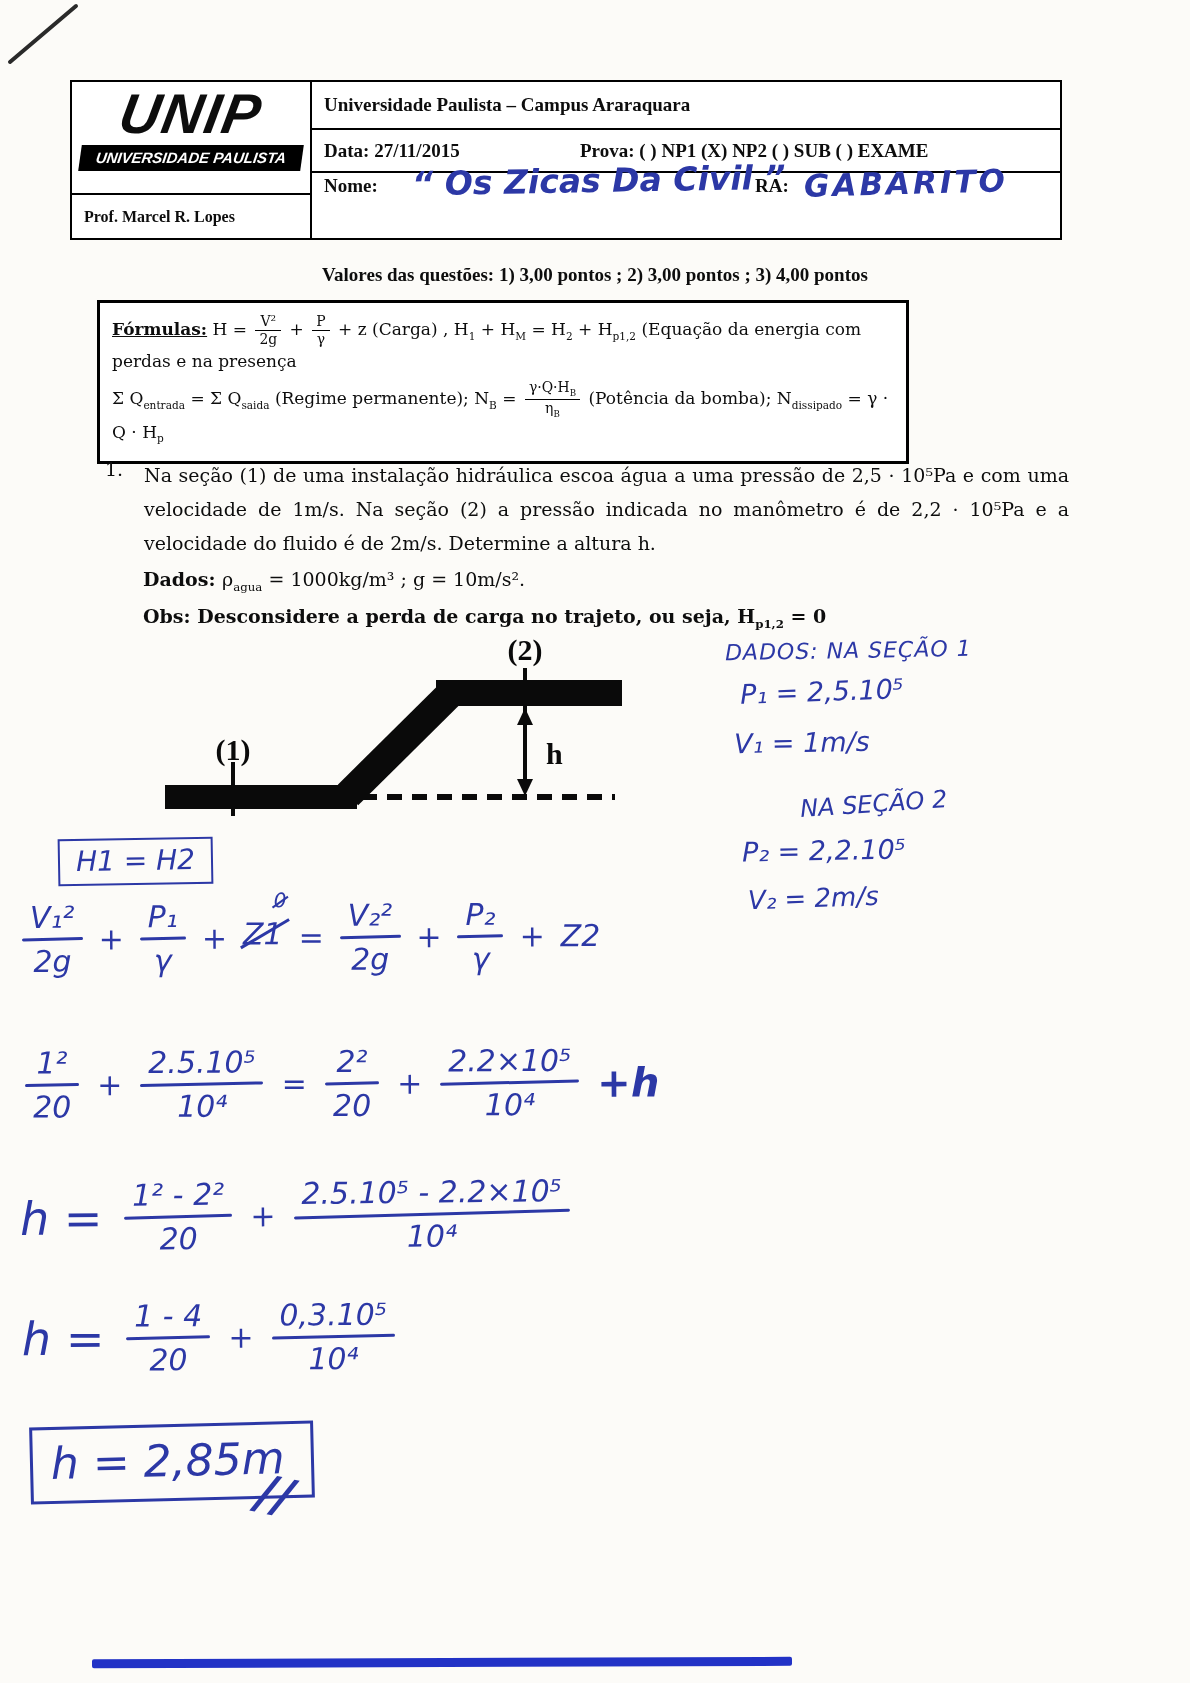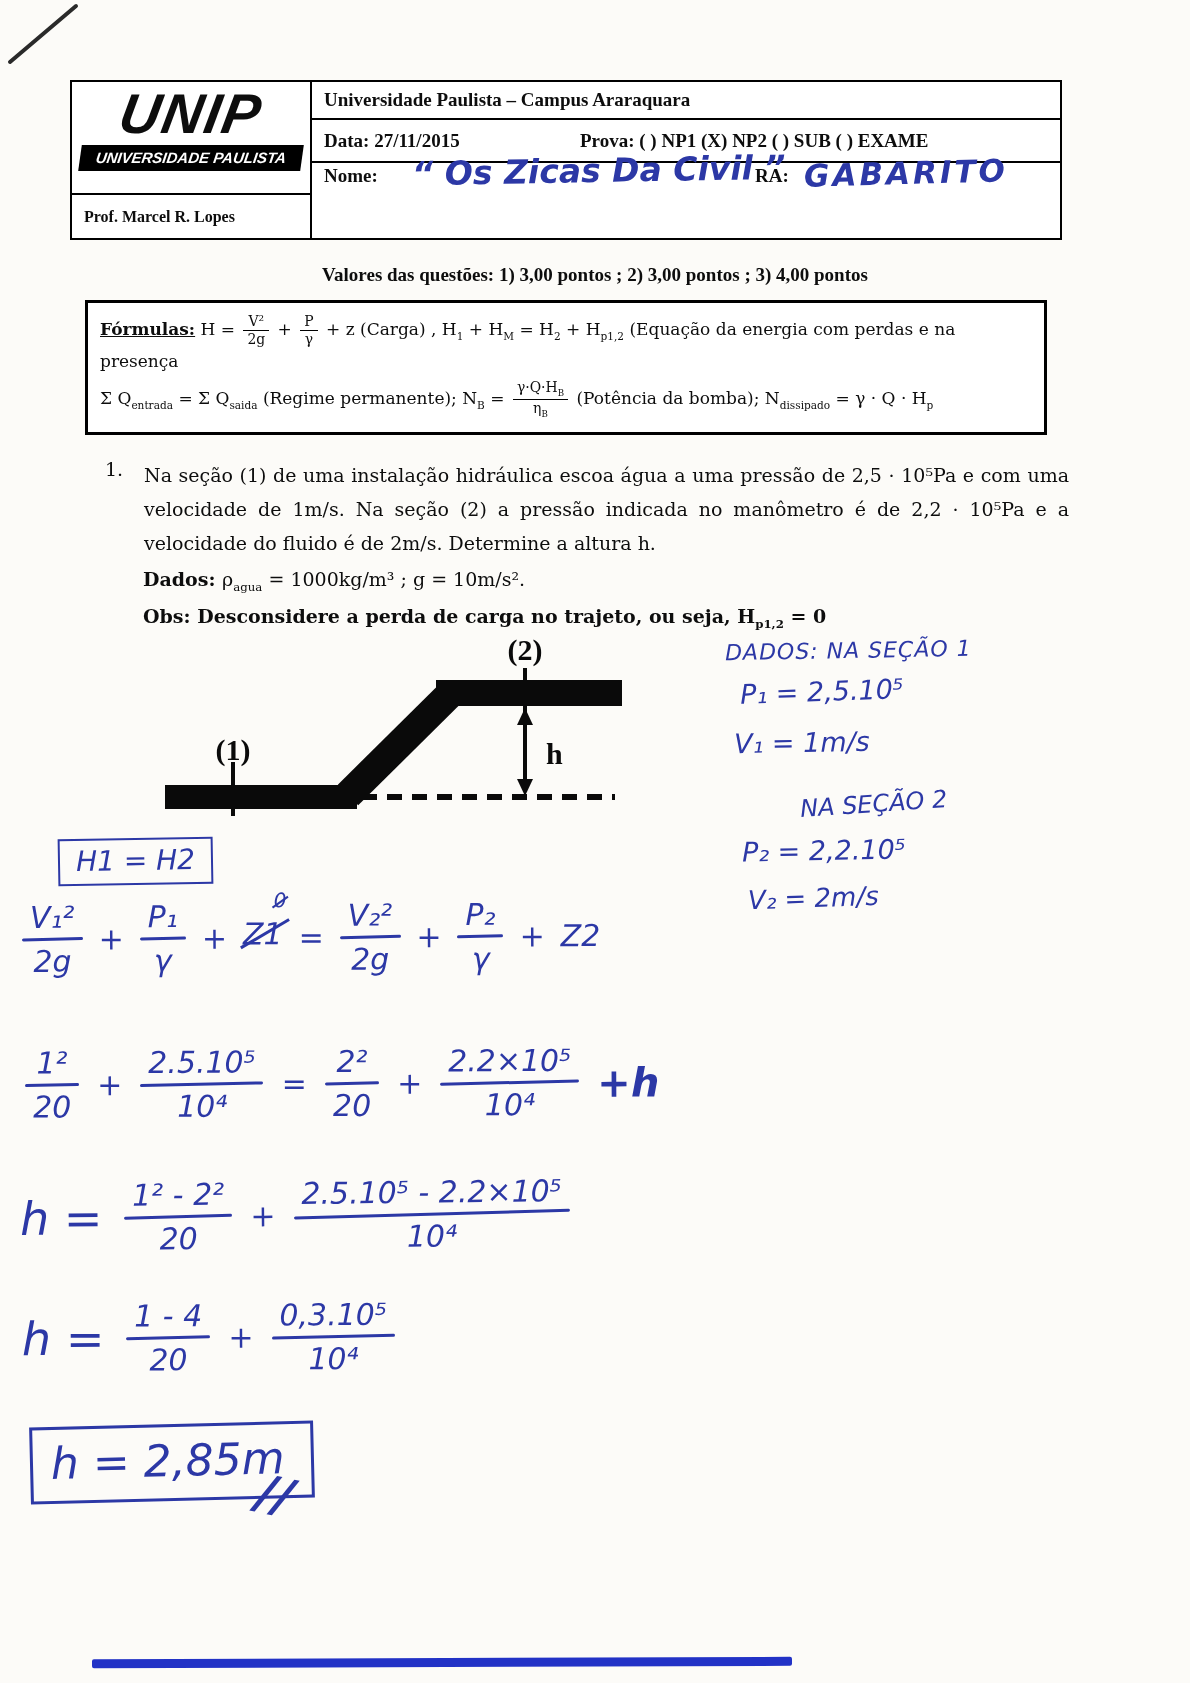--- a/index.html
+++ b/index.html
@@ -24,41 +24,41 @@
                font-size:56px; line-height:1.0; text-align:center; letter-spacing:2px;
                transform:skewX(-10deg); }
   .unip-band { background:#000; color:#fff; font-family:"Liberation Sans", sans-serif;
                font-style:italic; font-weight:bold; font-size:15px; text-align:center;
                padding:4px 0 5px; margin-top:3px; transform:skewX(-8deg); }
   .prof-cell { height:44px; display:flex; align-items:center; padding-left:12px;
                font-weight:bold; font-size:16px; }
   .ht-right { flex:1; display:flex; flex-direction:column; }
   .ht-row { position:relative; display:flex; align-items:center; padding-left:12px;
             font-weight:bold; font-size:19px; }
-  .r1 { height:38px; border-bottom:2px solid #000; }
+  .r1 { height:48px; border-bottom:2px solid #000; }
   .r2 { height:38px; border-bottom:2px solid #000; }
   .r3 { height:43px; border-bottom:2px solid #000; }
   .r4 { height:26px; }
   .turma { position:absolute; left:443px; }
   .prova { position:absolute; left:268px; }
   .ra    { position:absolute; left:443px; }
   .name-hw { position:absolute; left:100px; top:-12px; font-size:33px; white-space:nowrap;
              transform:rotate(-1deg); }
   .ra-hw   { position:absolute; left:492px; top:-8px; font-size:31px; white-space:nowrap;
              letter-spacing:3px; transform:rotate(-1.5deg); }
 
   
   .hw { font-family:"DejaVu Sans", sans-serif; font-style:italic; color:#2c38a6; }
 
   
   .points { position:absolute; left:0; top:264px; width:1190px; text-align:center;
             font-weight:bold; font-size:19px; }
 
   
-  .formula-box { position:absolute; left:85px; top:300px; width:962px; border:3px solid #000;
+  .formula-box { position:absolute; left:97px; top:300px; width:812px; border:3px solid #000;
                  background:#fff; padding:6px 12px 8px; font-family:"DejaVu Serif", serif;
                  font-size:17px; }
   .fline { margin:5px 0; line-height:1.6; }
   .f-label { font-weight:bold; text-decoration:underline; }
   .sf { display:inline-block; vertical-align:middle; text-align:center; line-height:1.1;
         font-size:0.82em; margin:0 3px; }
   .sf .n { display:block; border-bottom:1.5px solid #000; padding:0 4px 1px; }
   .sf .d { display:block; padding:1px 4px 0; }
   sub { font-size:0.62em; }
 

